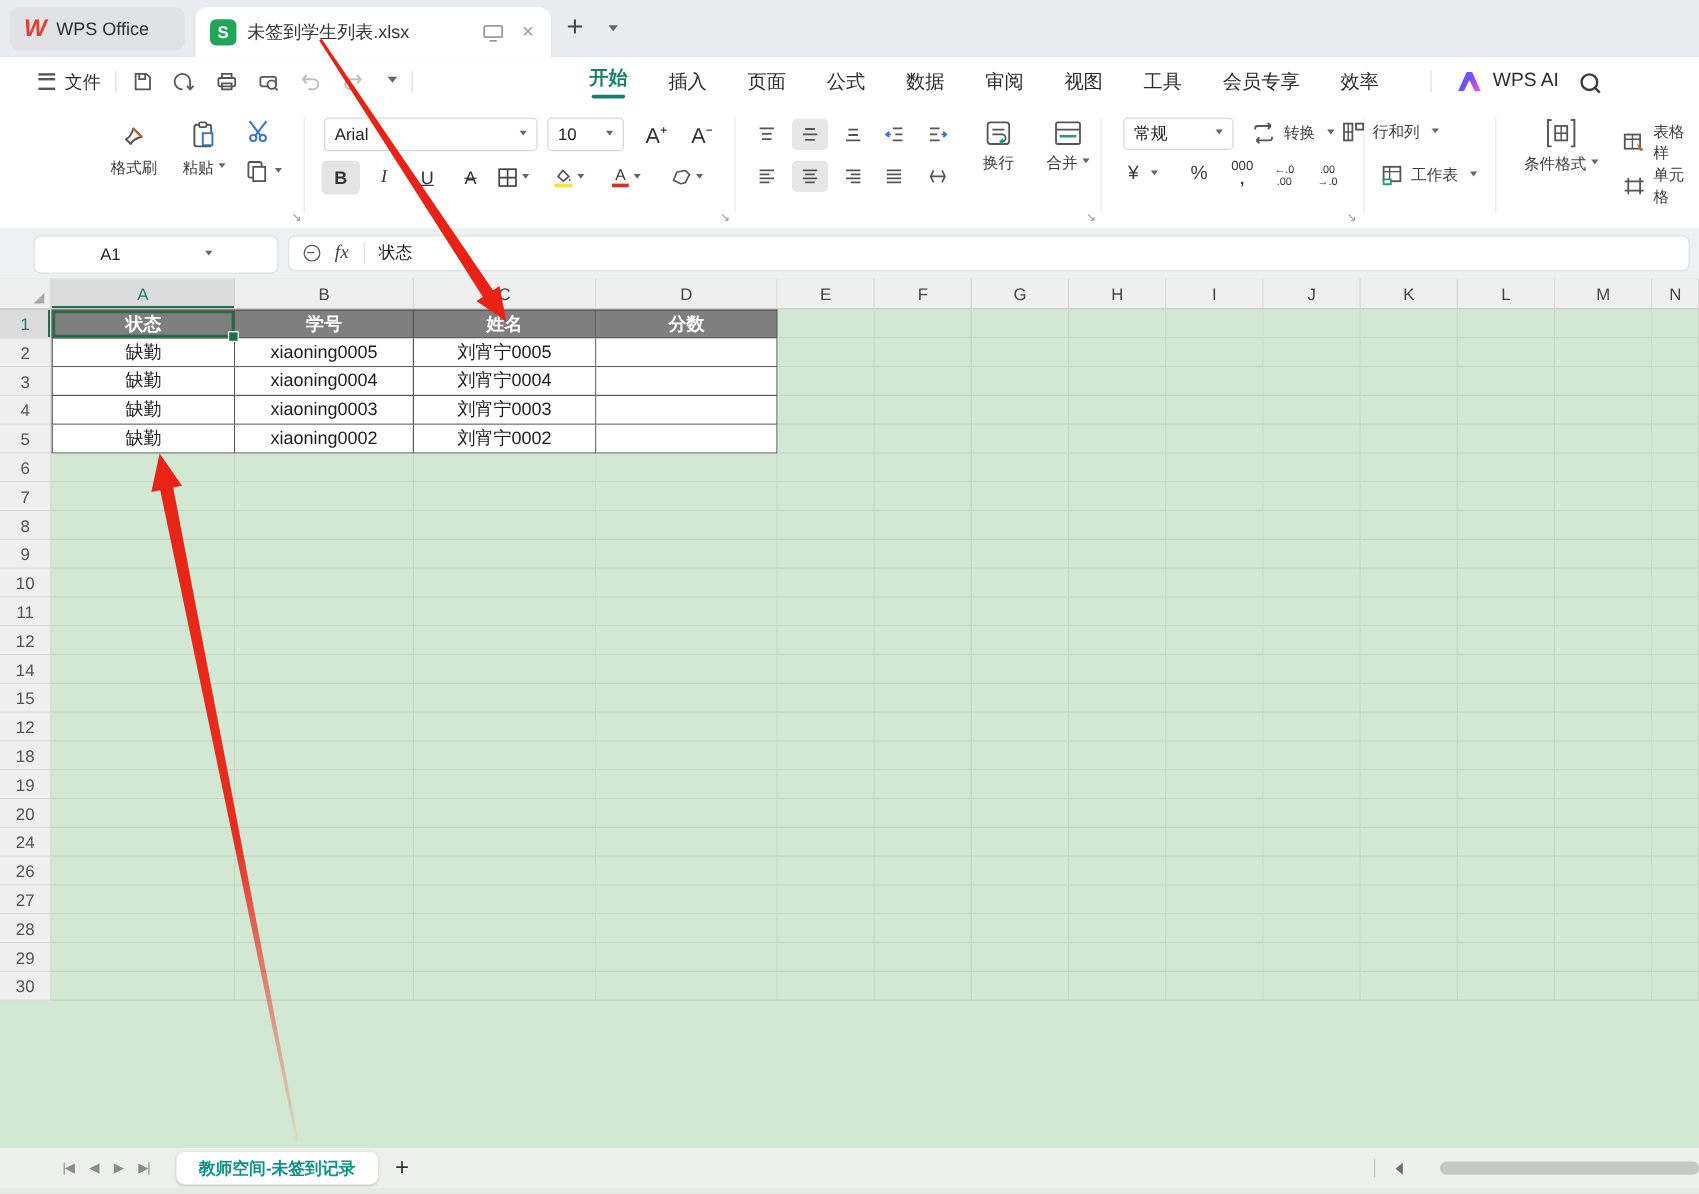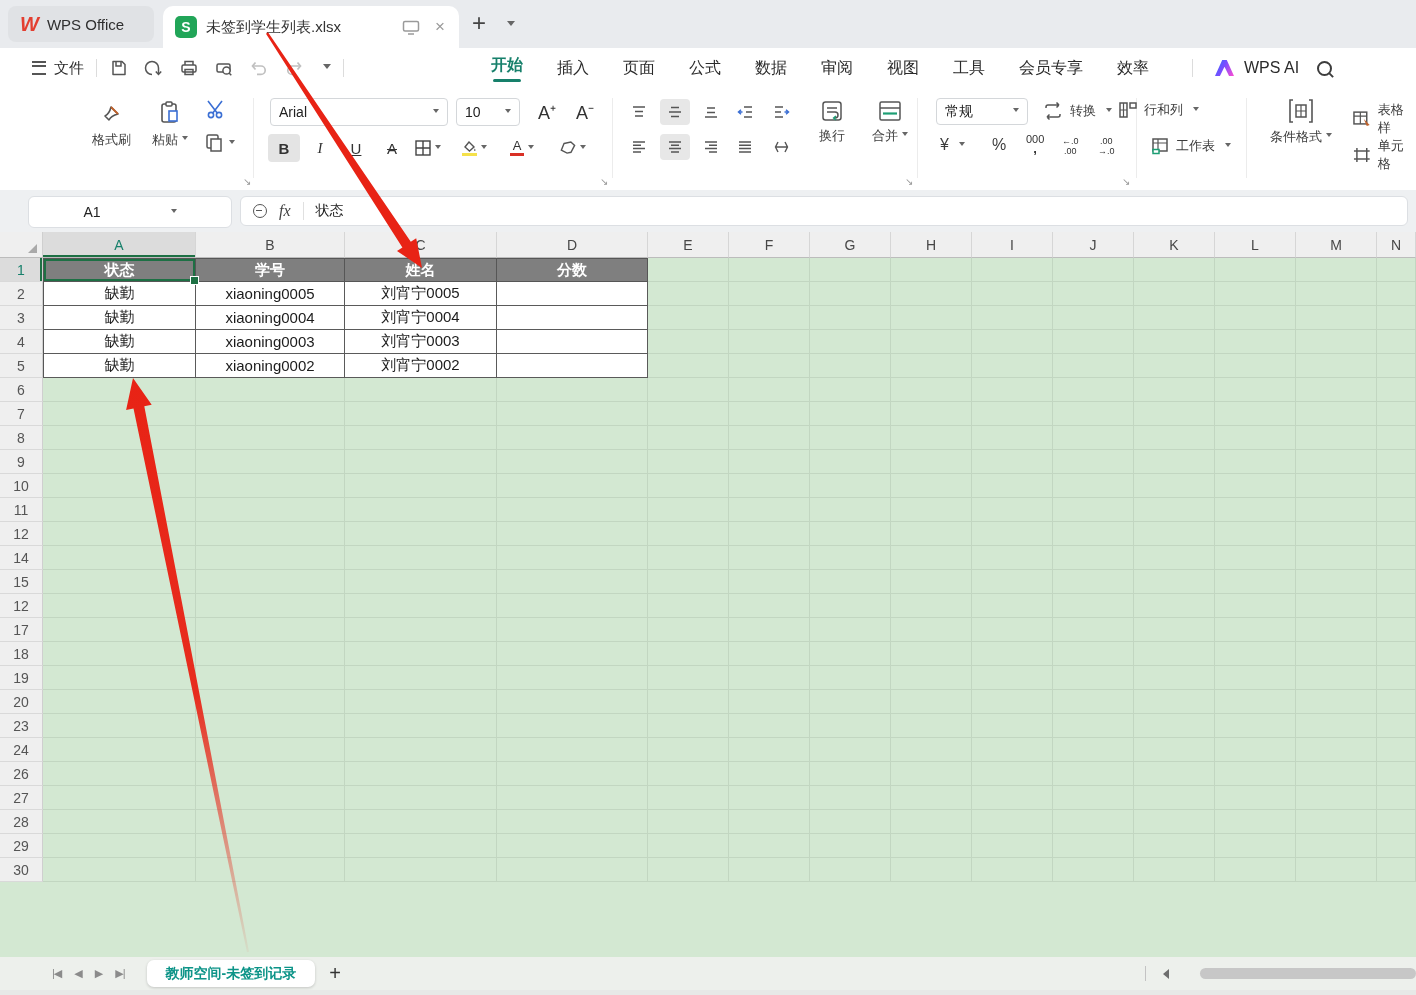--- a/index.html
+++ b/index.html
@@ -712,37 +712,20 @@
           <div class="cell gcell" style="width: 81px;"></div>
           <div class="cell gcell" style="width: 81px;"></div>
           <div class="cell gcell" style="width: 81px;"></div>
           <div class="cell gcell" style="width: 81px;"></div>
           <div class="cell gcell" style="width: 81px;"></div>
           <div class="cell gcell" style="width: 81px;"></div>
           <div class="cell gcell" style="width: 81px;"></div>
           <div class="cell gcell" style="width: 39px;"></div>
         </div>
         <div class="grid-row">
-          <div class="row-hdr">17</div>
-          <div class="cell gcell" style="width: 153px;"></div>
-          <div class="cell gcell" style="width: 149px;"></div>
-          <div class="cell gcell" style="width: 152px;"></div>
-          <div class="cell gcell" style="width: 151px;"></div>
-          <div class="cell gcell" style="width: 81px;"></div>
-          <div class="cell gcell" style="width: 81px;"></div>
-          <div class="cell gcell" style="width: 81px;"></div>
-          <div class="cell gcell" style="width: 81px;"></div>
-          <div class="cell gcell" style="width: 81px;"></div>
-          <div class="cell gcell" style="width: 81px;"></div>
-          <div class="cell gcell" style="width: 81px;"></div>
-          <div class="cell gcell" style="width: 81px;"></div>
-          <div class="cell gcell" style="width: 81px;"></div>
-          <div class="cell gcell" style="width: 39px;"></div>
-        </div>
-        <div class="grid-row">
           <div class="row-hdr">18</div>
           <div class="cell gcell" style="width: 153px;"></div>
           <div class="cell gcell" style="width: 149px;"></div>
           <div class="cell gcell" style="width: 152px;"></div>
           <div class="cell gcell" style="width: 151px;"></div>
           <div class="cell gcell" style="width: 81px;"></div>
           <div class="cell gcell" style="width: 81px;"></div>
           <div class="cell gcell" style="width: 81px;"></div>
           <div class="cell gcell" style="width: 81px;"></div>
           <div class="cell gcell" style="width: 81px;"></div>
@@ -764,37 +747,20 @@
           <div class="cell gcell" style="width: 81px;"></div>
           <div class="cell gcell" style="width: 81px;"></div>
           <div class="cell gcell" style="width: 81px;"></div>
           <div class="cell gcell" style="width: 81px;"></div>
           <div class="cell gcell" style="width: 81px;"></div>
           <div class="cell gcell" style="width: 81px;"></div>
           <div class="cell gcell" style="width: 39px;"></div>
         </div>
         <div class="grid-row">
           <div class="row-hdr">20</div>
-          <div class="cell gcell" style="width: 153px;"></div>
-          <div class="cell gcell" style="width: 149px;"></div>
-          <div class="cell gcell" style="width: 152px;"></div>
-          <div class="cell gcell" style="width: 151px;"></div>
-          <div class="cell gcell" style="width: 81px;"></div>
-          <div class="cell gcell" style="width: 81px;"></div>
-          <div class="cell gcell" style="width: 81px;"></div>
-          <div class="cell gcell" style="width: 81px;"></div>
-          <div class="cell gcell" style="width: 81px;"></div>
-          <div class="cell gcell" style="width: 81px;"></div>
-          <div class="cell gcell" style="width: 81px;"></div>
-          <div class="cell gcell" style="width: 81px;"></div>
-          <div class="cell gcell" style="width: 81px;"></div>
-          <div class="cell gcell" style="width: 39px;"></div>
-        </div>
-        <div class="grid-row">
-          <div class="row-hdr">23</div>
           <div class="cell gcell" style="width: 153px;"></div>
           <div class="cell gcell" style="width: 149px;"></div>
           <div class="cell gcell" style="width: 152px;"></div>
           <div class="cell gcell" style="width: 151px;"></div>
           <div class="cell gcell" style="width: 81px;"></div>
           <div class="cell gcell" style="width: 81px;"></div>
           <div class="cell gcell" style="width: 81px;"></div>
           <div class="cell gcell" style="width: 81px;"></div>
           <div class="cell gcell" style="width: 81px;"></div>
           <div class="cell gcell" style="width: 81px;"></div>

